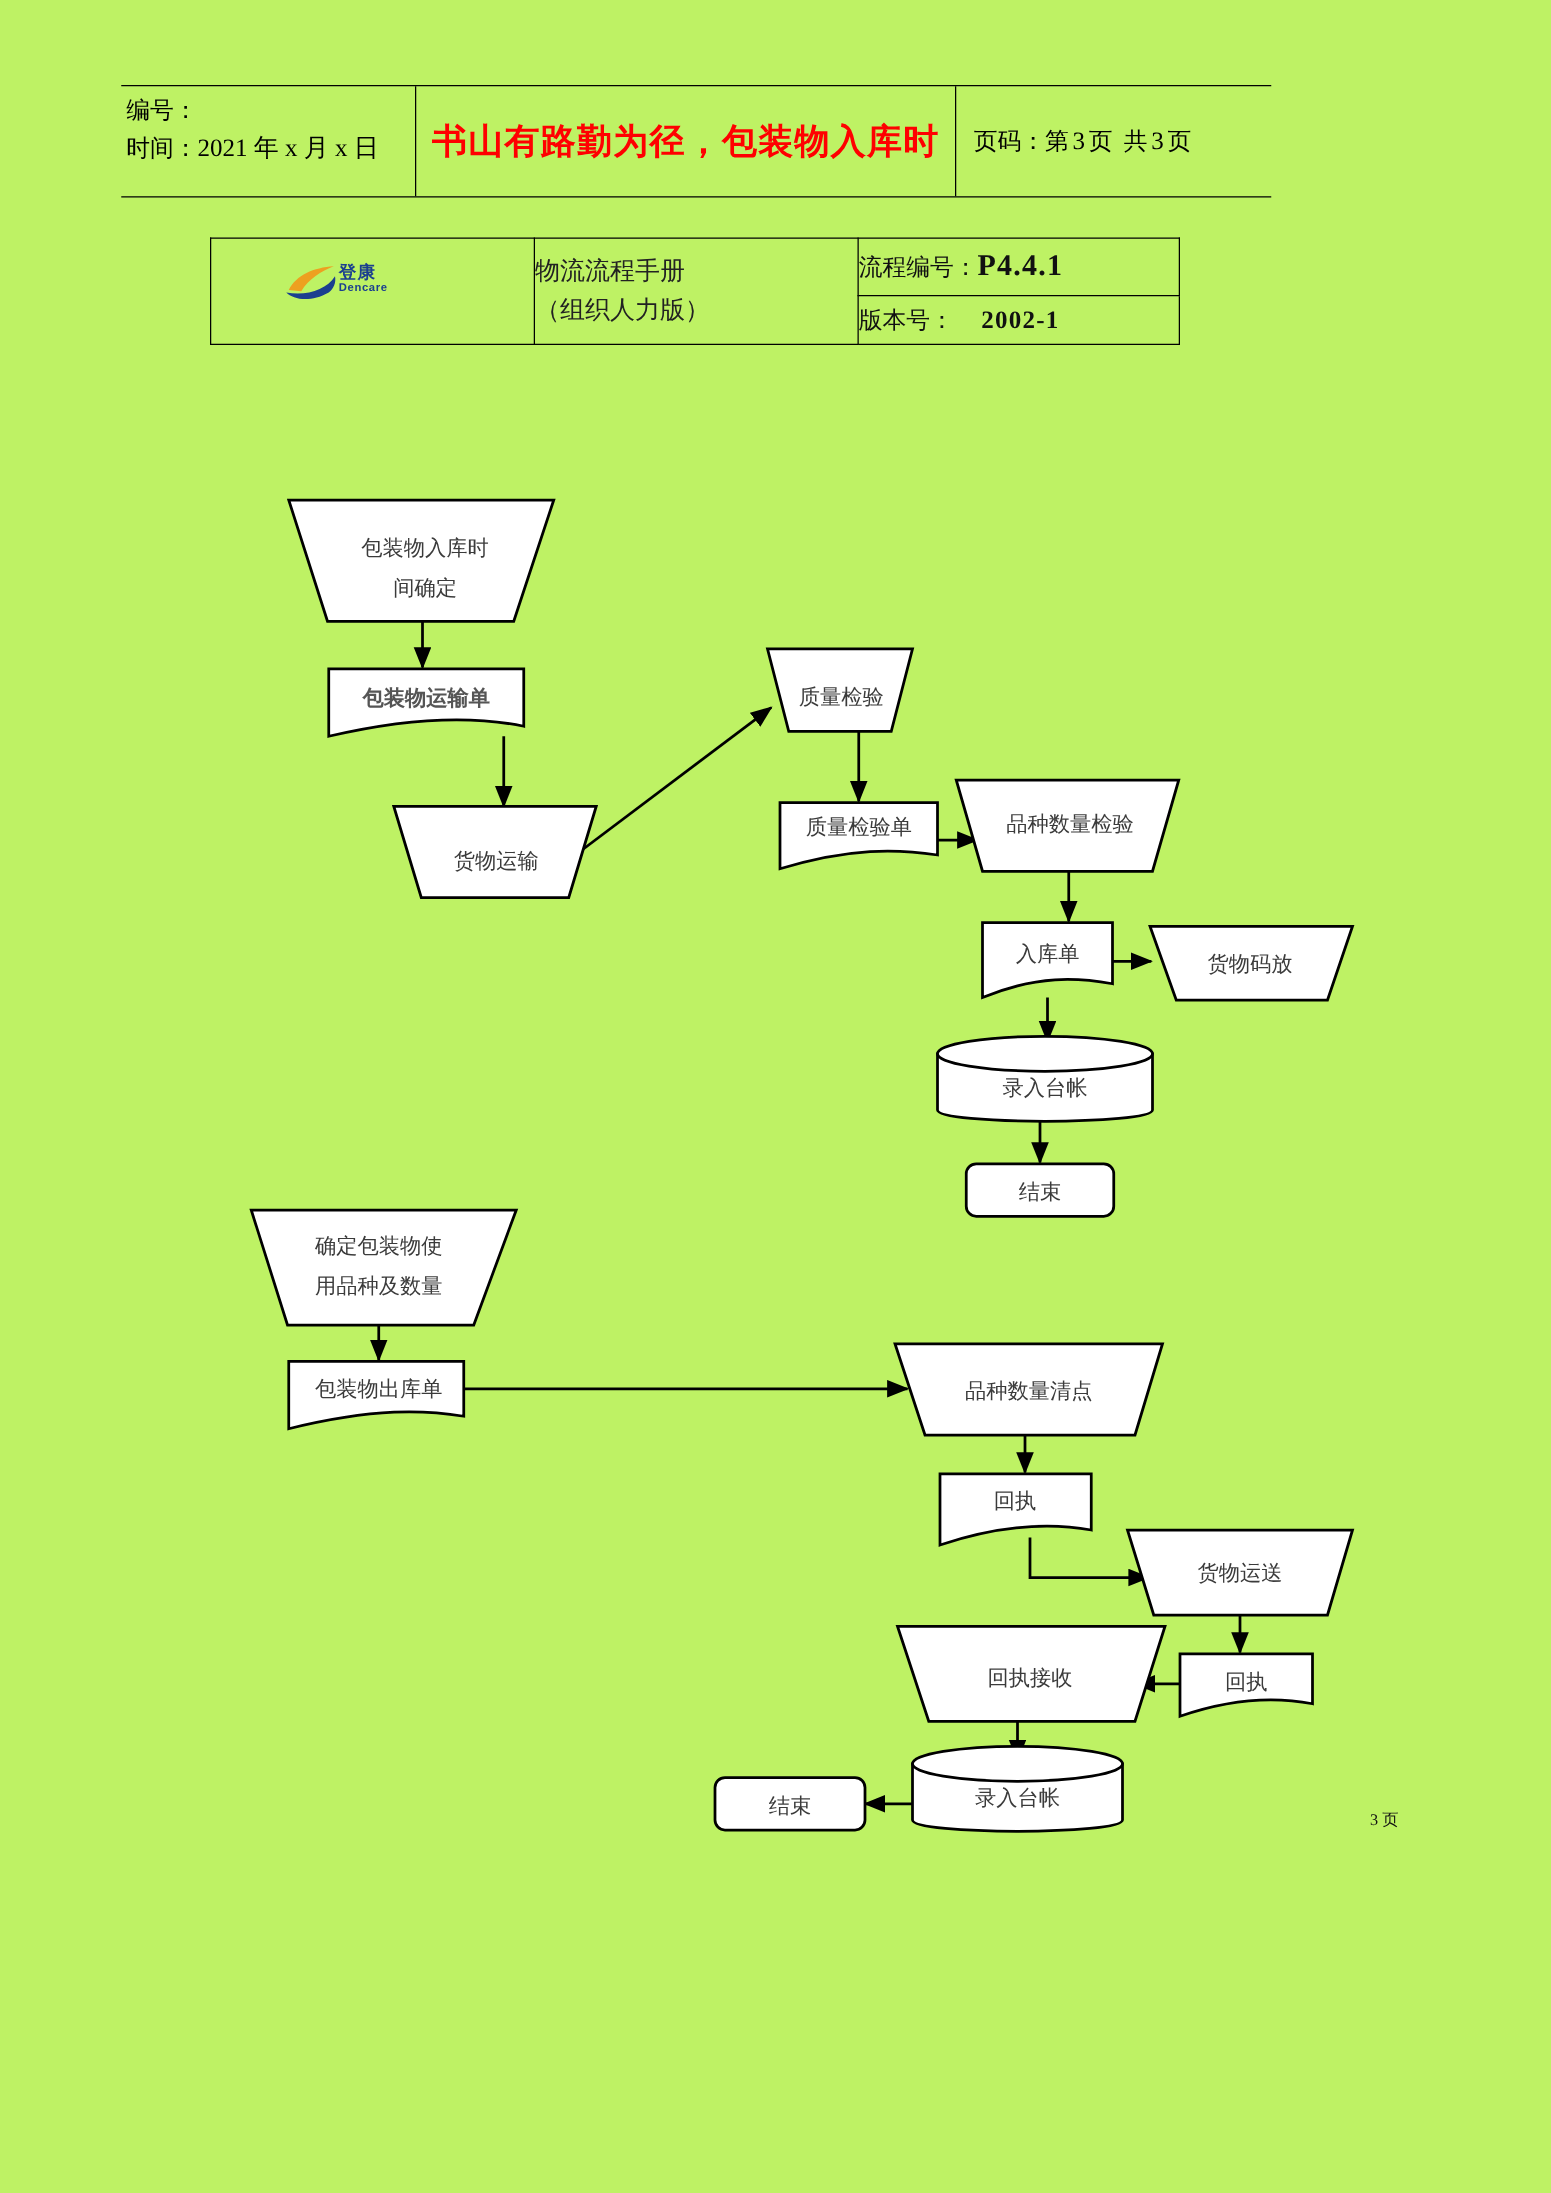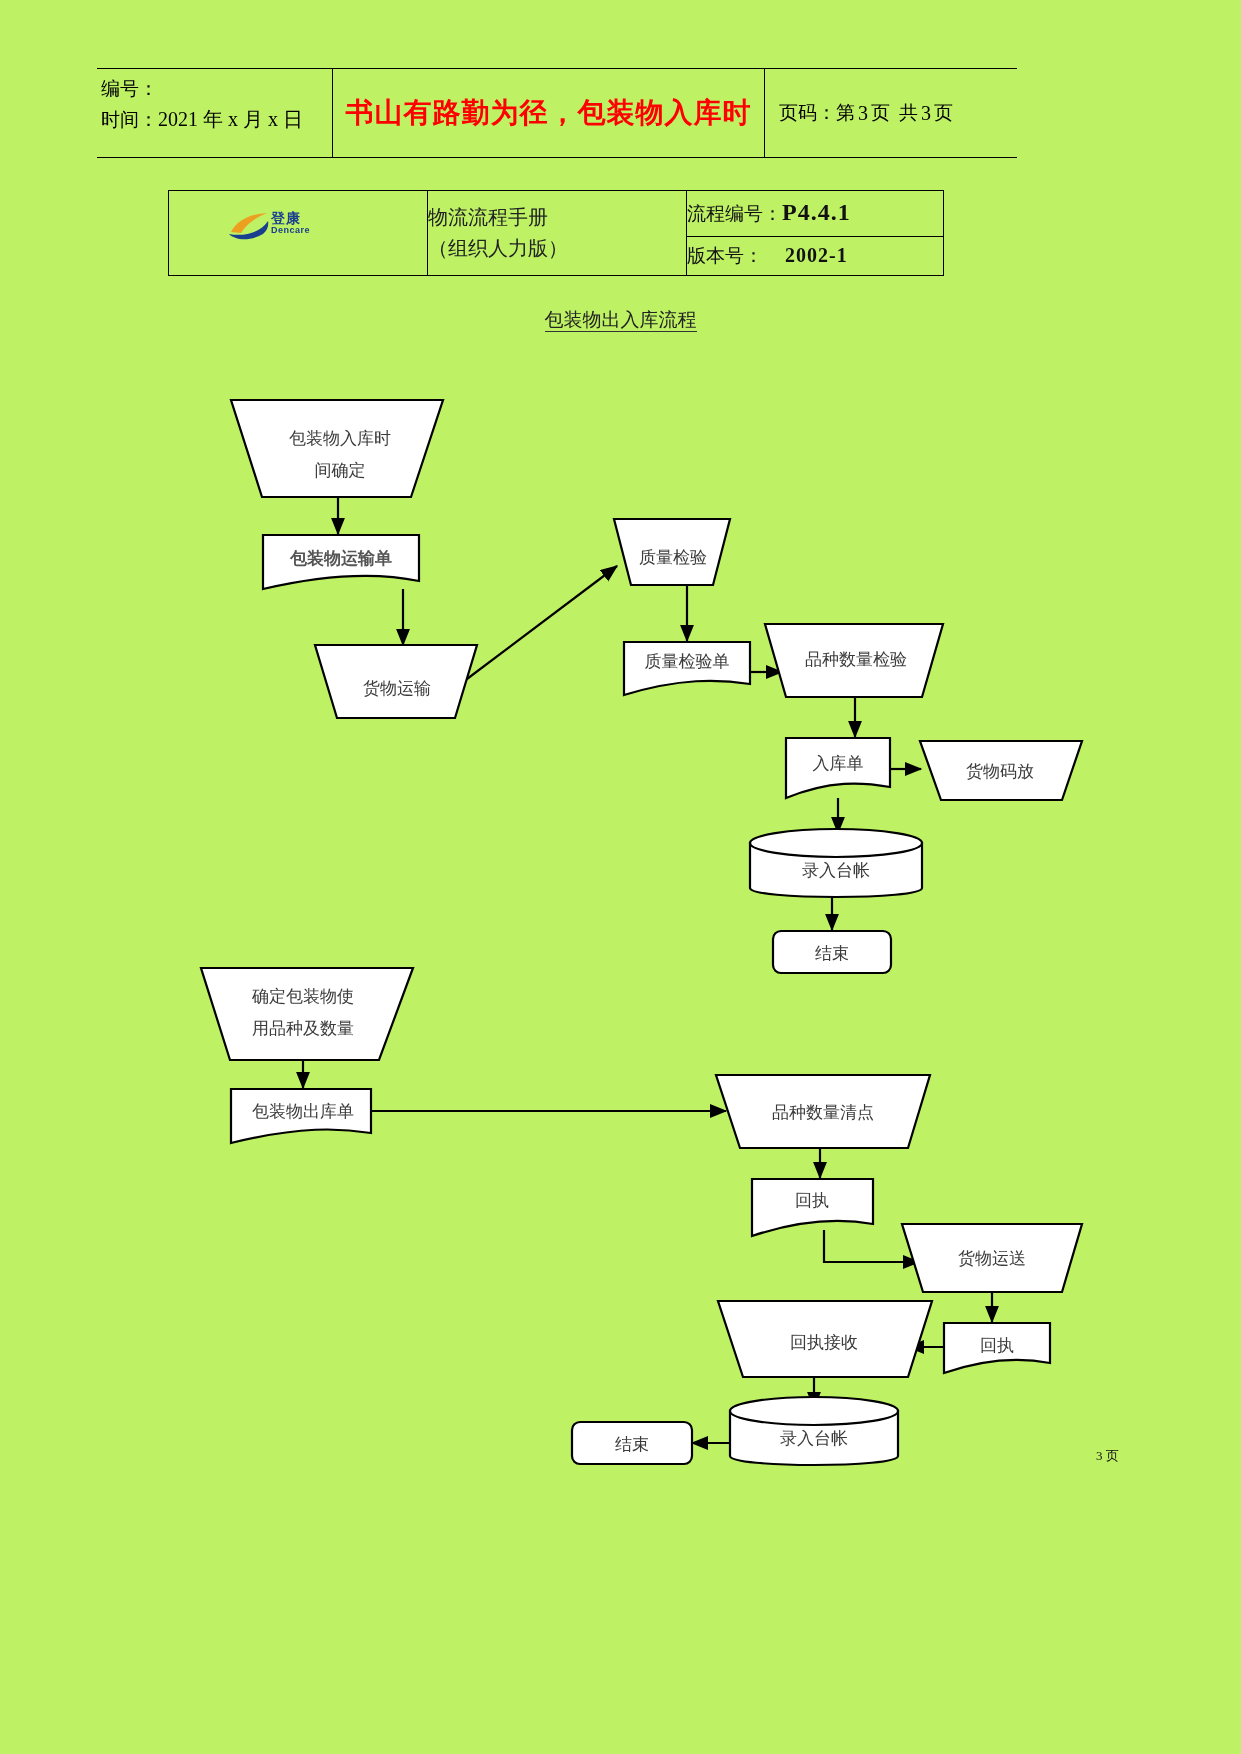--- a/index.html
+++ b/index.html
@@ -132,23 +132,20 @@
       </td>
     </tr>
     <tr>
       <td class="cell-ver">
         <span>版本号：</span><span class="ver-val">2002-1</span>
       </td>
     </tr>
   </tbody>
     </table>
 
-  <div class="chart-title">
-    <span>包装物出入库流程</span>
-  </div>
 
 
   <svg class="flow" viewBox="0 0 1241 1754">
     <defs>
       <marker id="ah" markerWidth="9" markerHeight="9" refX="7.4" refY="3.2" orient="auto" markerUnits="strokeWidth">
         <path d="M0,0 L8,3.2 L0,6.4 z" fill="#000"></path>
       </marker>
     </defs>
 
     <g stroke="#000" fill="none" stroke-width="2.2">

